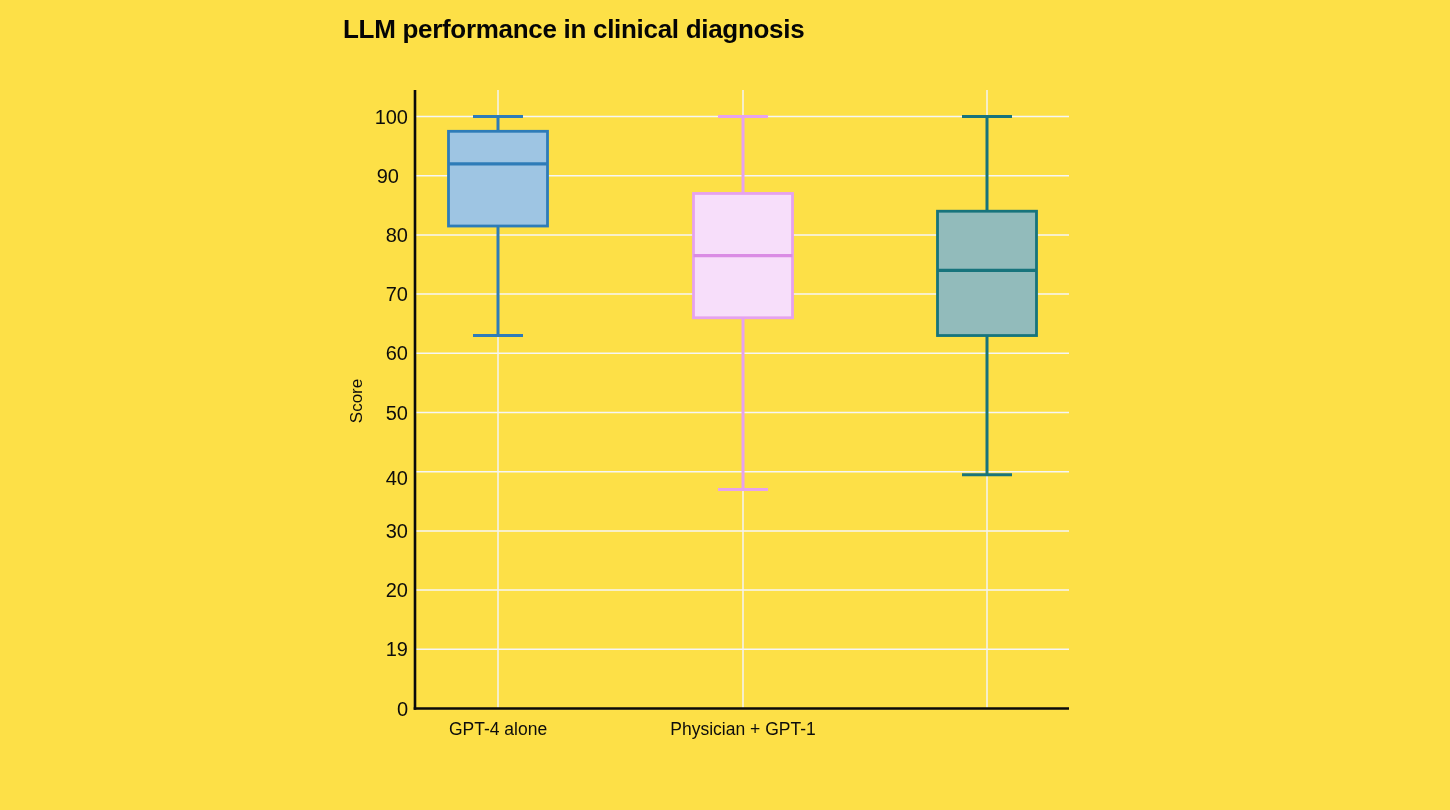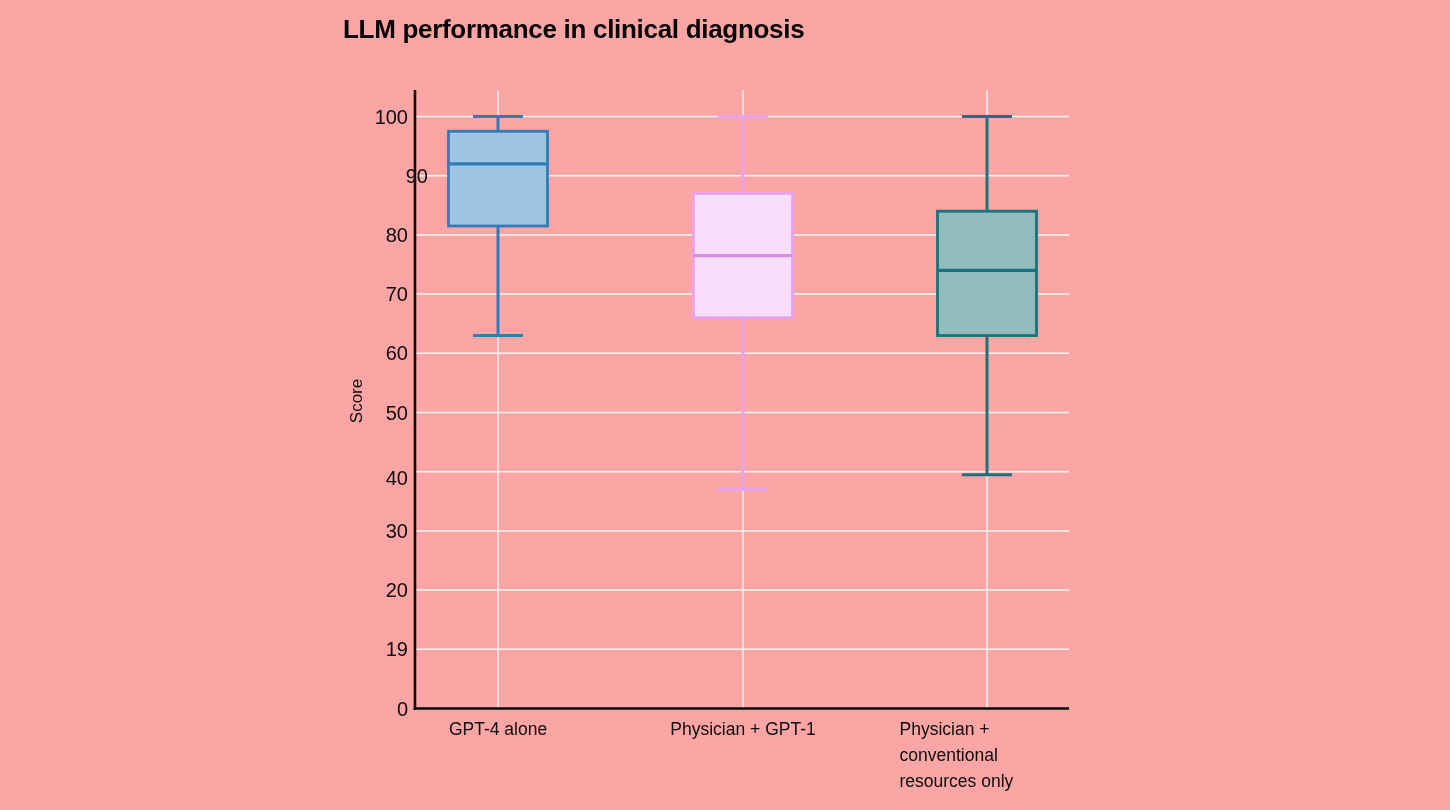--- a/index.html
+++ b/index.html
@@ -2,21 +2,21 @@
 <html><head>
 <meta charset="utf-8">
 <style>
   * { margin: 0; padding: 0; box-sizing: border-box; }
   html, body {
     width: 1450px; height: 810px;
     background: #ffffff;
     font-family: "Liberation Sans", "DejaVu Sans", sans-serif;
     overflow: hidden;
   }
-  .page { position: relative; width: 1450px; height: 810px; background: #fca5a5; }
+  .page { position: relative; width: 1450px; height: 810px; background: #fde047; }
   .chart-title {
     position: absolute; left: 343px; top: 14px;
     font-size: 26px; font-weight: 700; color: #050505;
     letter-spacing: -0.3px;
   }
   .chart-subtitle {
     position: absolute; left: 344px; top: 50px;
     font-size: 15.5px; font-weight: 400; color: #1a1a1a;
   }
   .chart-area { position: absolute; left: 0; top: 0; width: 1450px; height: 810px; }
@@ -79,20 +79,19 @@
       </svg>
       <div class="ytick-label" style="left: 348px; top: 708.5px;">0</div>
       <div class="ytick-label" style="left: 348px; top: 649.3px;">19</div>
       <div class="ytick-label" style="left: 348px; top: 590.1px;">20</div>
       <div class="ytick-label" style="left: 348px; top: 530.9px;">30</div>
       <div class="ytick-label" style="left: 348px; top: 478px;">40</div>
       <div class="ytick-label" style="left: 348px; top: 412.5px;">50</div>
       <div class="ytick-label" style="left: 348px; top: 353.3px;">60</div>
       <div class="ytick-label" style="left: 348px; top: 294.1px;">70</div>
       <div class="ytick-label" style="left: 348px; top: 234.9px;">80</div>
-      <div class="ytick-label" style="left: 368px; top: 175.7px;">90</div>
+      <div class="ytick-label" style="left: 339px; top: 175.7px;">90</div>
       <div class="ytick-label" style="left: 348px; top: 116.5px;">100</div>
       <div class="ylabel" style="left: 357px; top: 400.5px;">Score</div>
       <div class="xcat-label" style="left: 498px; top: 716px; max-width: 175px;">GPT-4 alone</div>
       <div class="xcat-label" style="left: 743px; top: 716px; max-width: 175px;">Physician + GPT-1</div>
-      <div class="xcat-label" style="left: 987px; top: 716px; max-width: 175px;">Physician + conventional resources only</div>
     </div>
 </div>
 
 </body></html>

